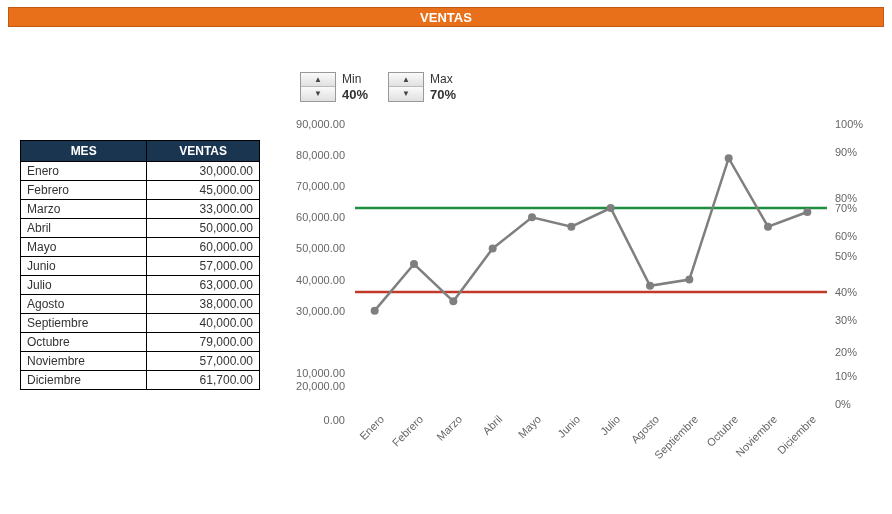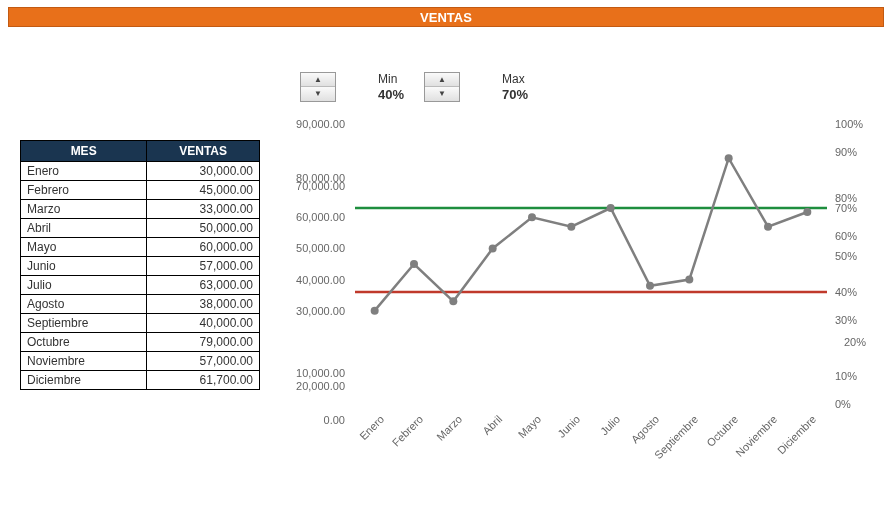--- a/index.html
+++ b/index.html
@@ -49,21 +49,21 @@
     height: 14px;
     border: none;
     background: linear-gradient(#fafafa,#e0e0e0);
     cursor: pointer;
     font-size: 8px;
     line-height: 8px;
     padding: 0;
     color: #444;
   }
   .spinner button:first-child { border-bottom: 1px solid #bbb; }
-  .spinner-labels { display:flex; flex-direction:column; line-height:15px;margin-left:36px; }
+  .spinner-labels { display:flex; flex-direction:column; line-height:15px; }
   .spinner-labels .lbl { font-size:12px; }
   .spinner-labels .val { font-weight:bold; font-size:13px; }
   .data-table {
     position: absolute;
     top: 140px;
     left: 20px;
     border-collapse: collapse;
     width: 240px;
     padding-left: 14px;
   }
@@ -215,27 +215,27 @@
 <div class="chart">
   <div class="y-axis-left" id="y-left">
       <div class="y-tick" style="top: 302px;">0.00</div>
       <div class="y-tick" style="top: 254.889px;">10,000.00</div>
       <div class="y-tick" style="top: 240px; margin-top: 28px;">20,000.00</div>
       <div class="y-tick" style="top: 192.667px;">30,000.00</div>
       <div class="y-tick" style="top: 161.556px;">40,000.00</div>
       <div class="y-tick" style="top: 130.444px;">50,000.00</div>
       <div class="y-tick" style="top: 99.3333px;">60,000.00</div>
       <div class="y-tick" style="top: 68.2222px;">70,000.00</div>
-      <div class="y-tick" style="top: 37.1111px; margin-top: 23px;">80,000.00</div>
+      <div class="y-tick" style="top: 37.1111px;">80,000.00</div>
       <div class="y-tick" style="top: 6px;">90,000.00</div>
     </div>
   <div class="y-axis-right" id="y-right">
       <div class="y-tick" style="top: 286px;">0%</div>
       <div class="y-tick" style="top: 258px;">10%</div>
-      <div class="y-tick" style="top: 224px; text-align: center;">20%</div>
+      <div class="y-tick" style="top: 234px;">20%</div>
       <div class="y-tick" style="top: 202px;">30%</div>
       <div class="y-tick" style="top: 174px;">40%</div>
       <div class="y-tick" style="top: 138px;">50%</div>
       <div class="y-tick" style="top: 118px;">60%</div>
       <div class="y-tick" style="top: 90px;">70%</div>
       <div class="y-tick" style="top: 62px; margin-top: 18px;">80%</div>
       <div class="y-tick" style="top: 34px;">90%</div>
       <div class="y-tick" style="top: 6px;">100%</div>
     </div>
   <div class="plot">

